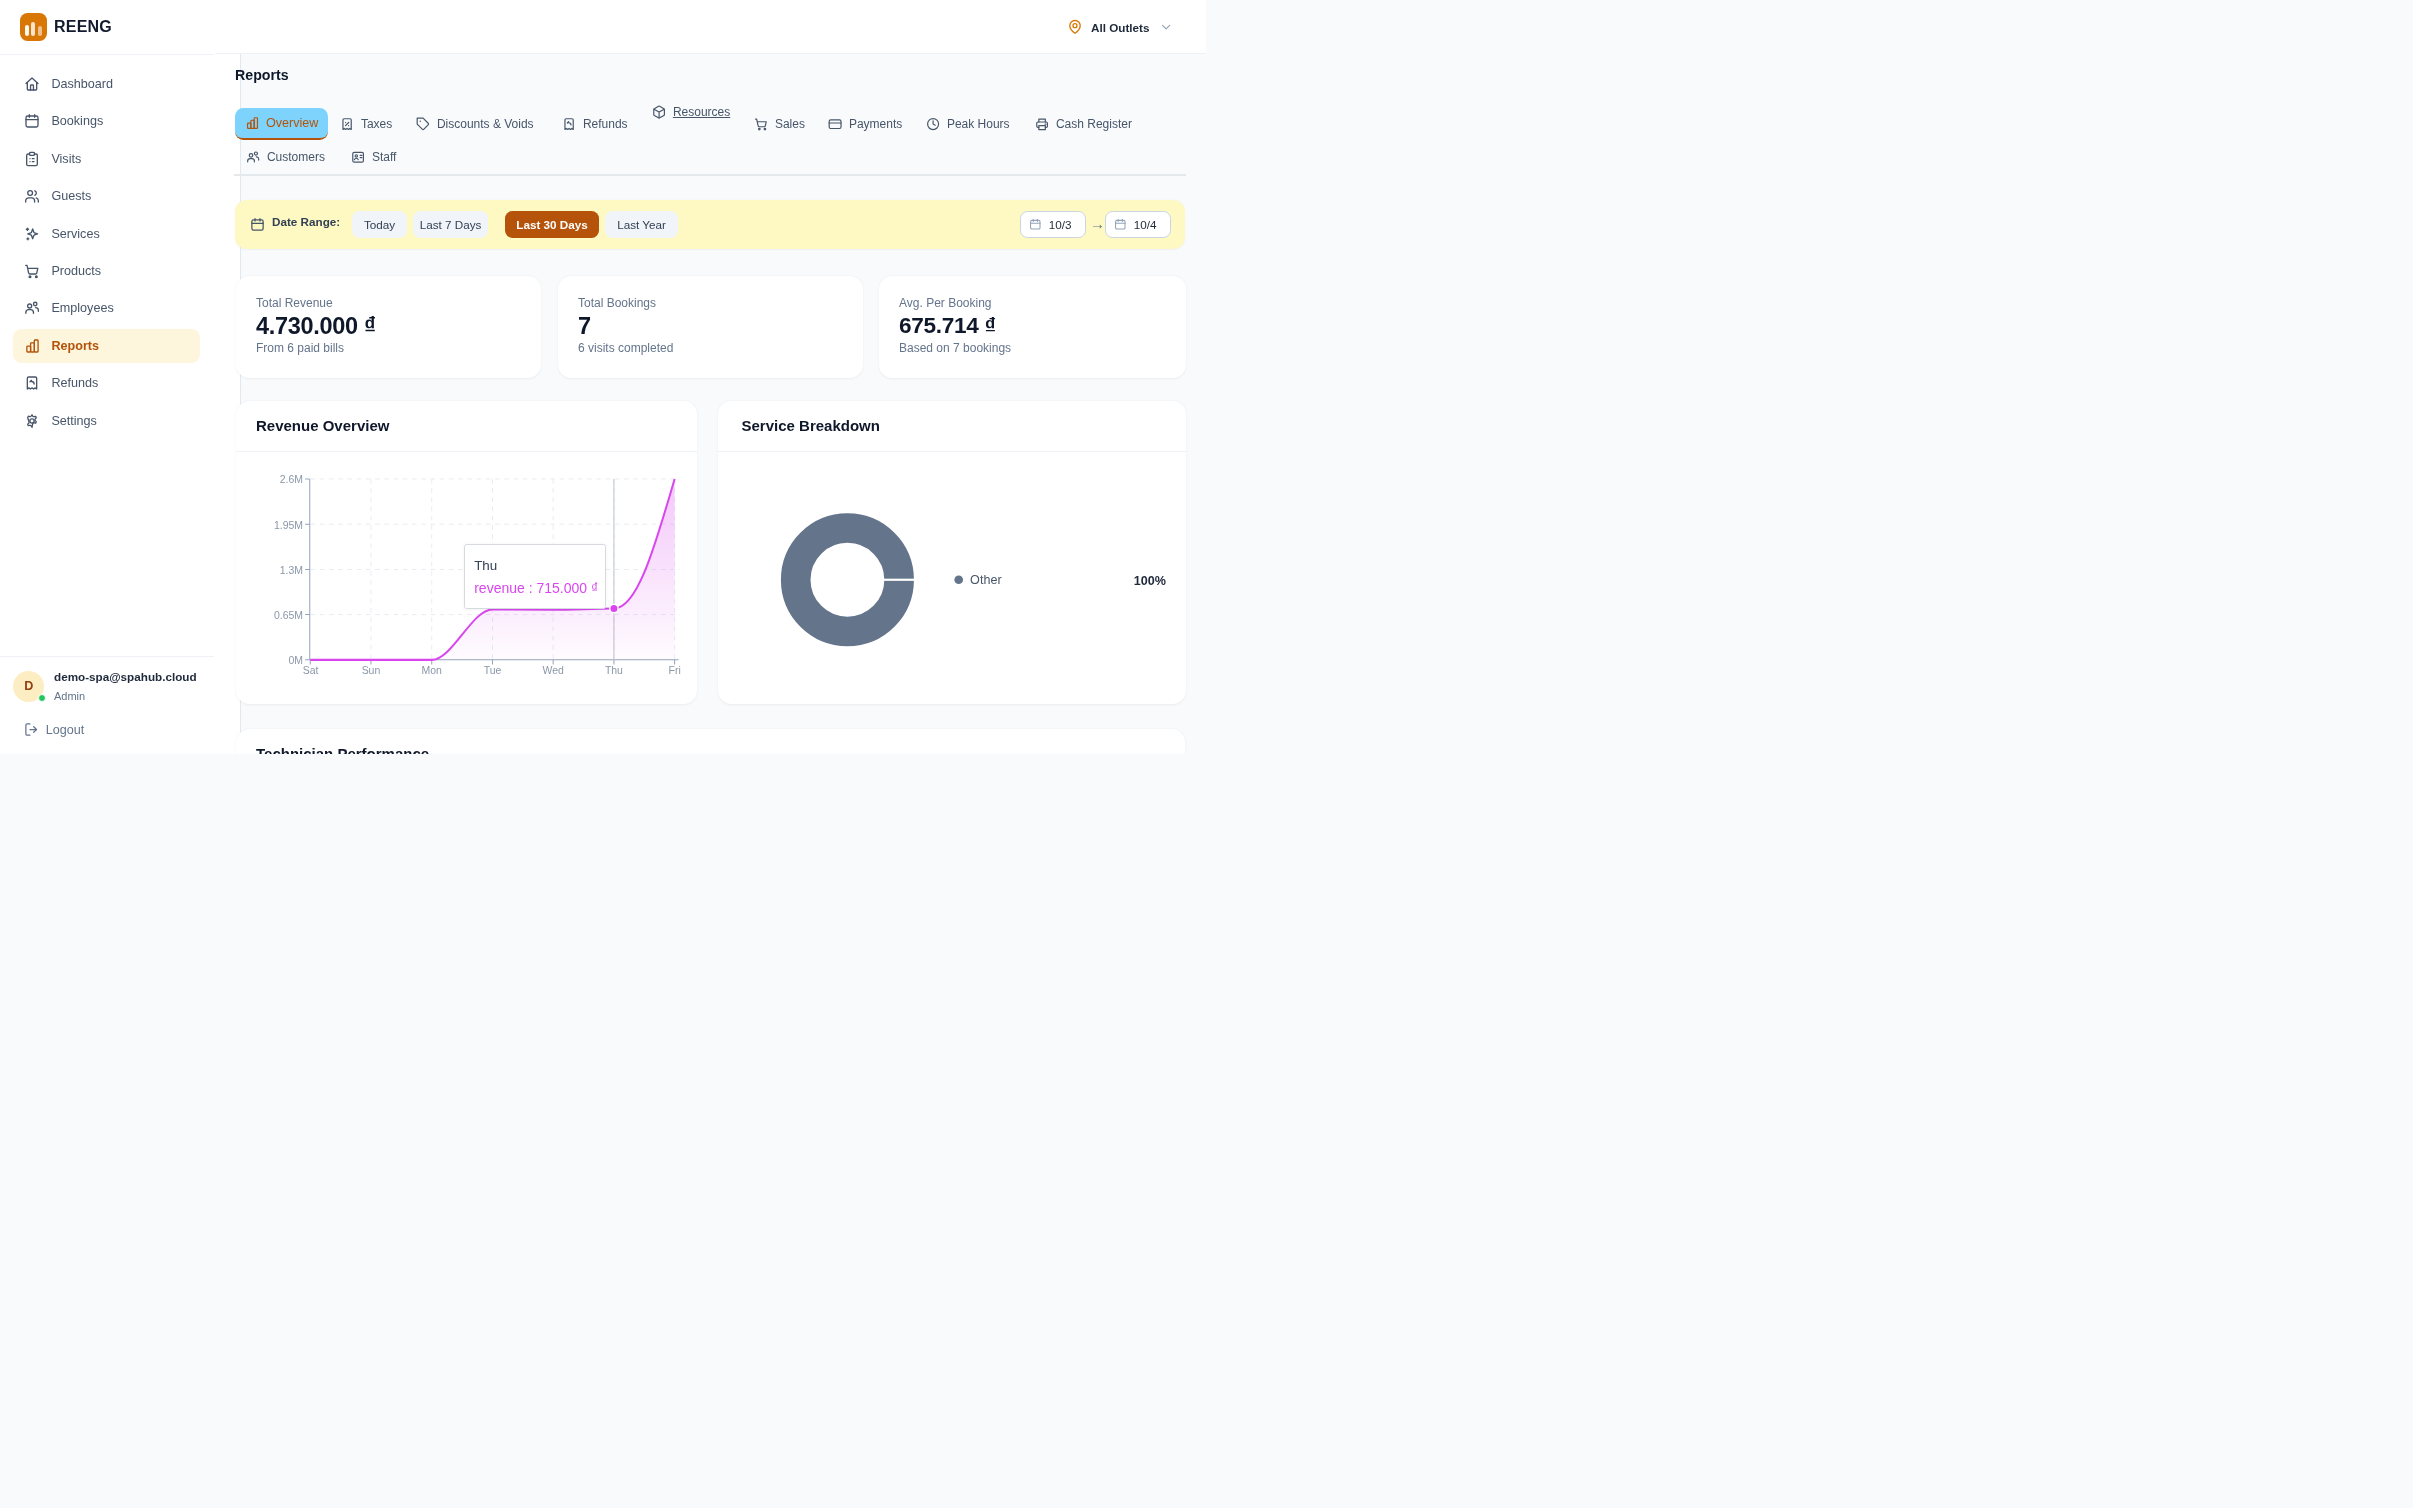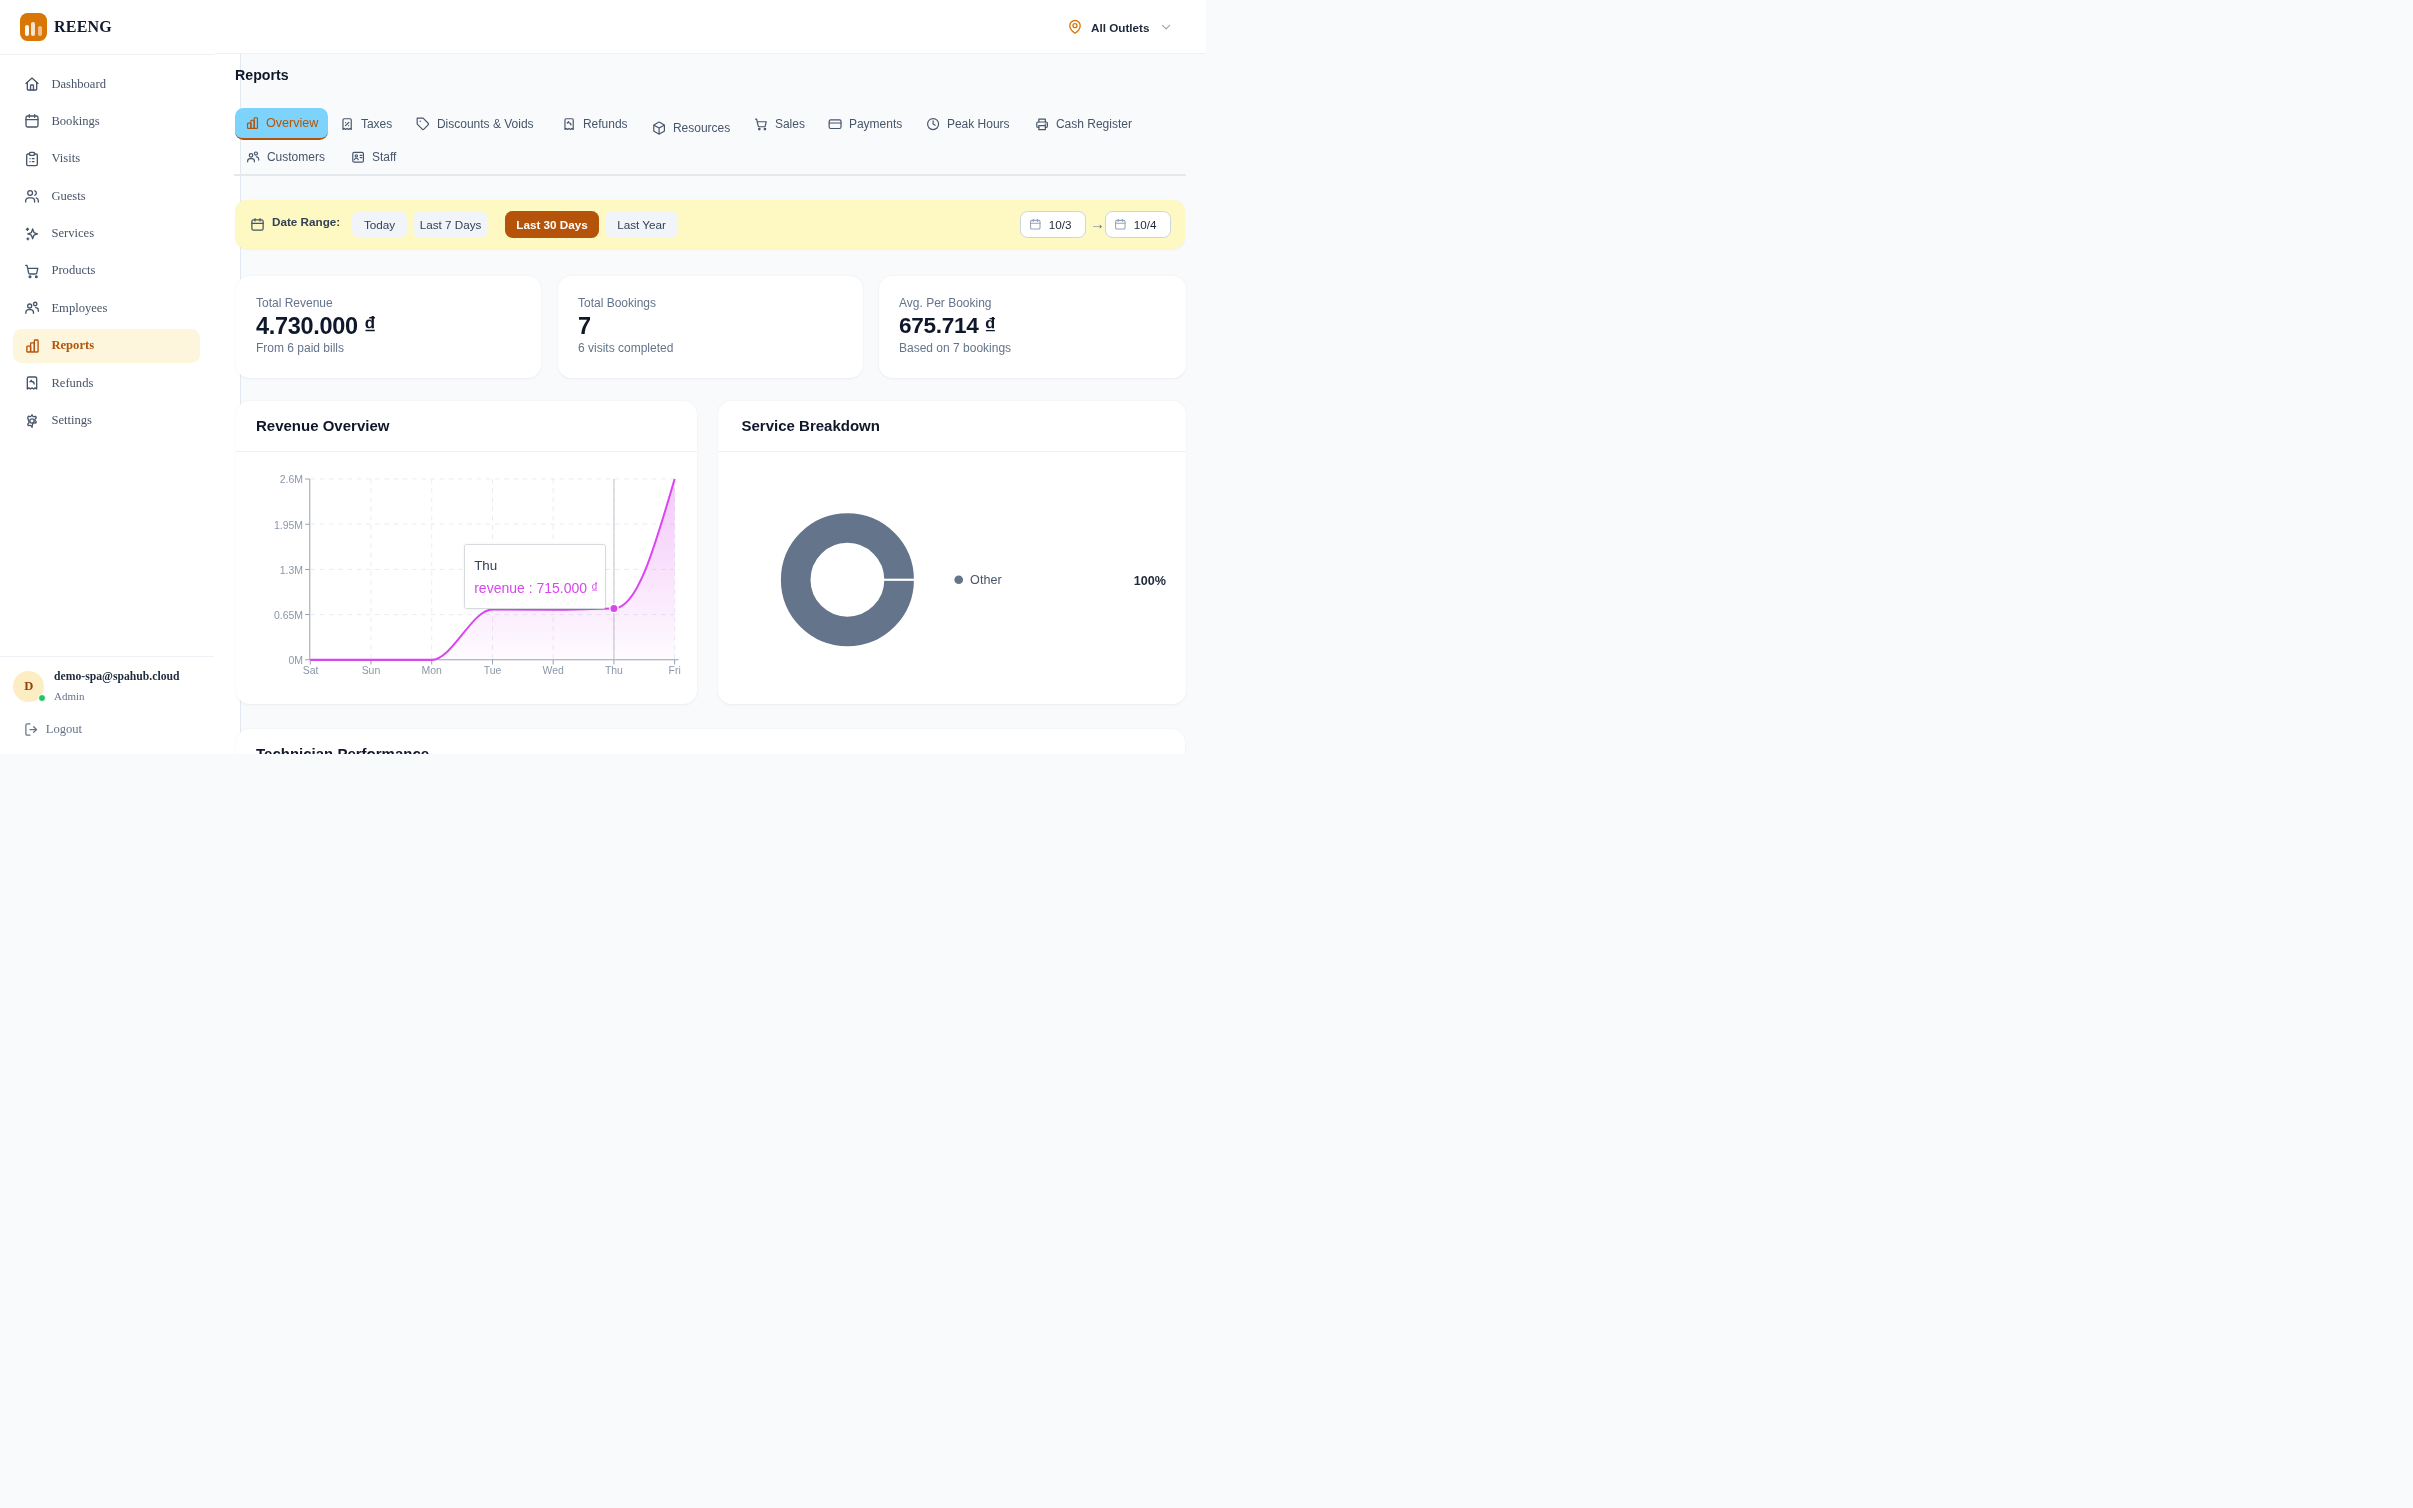--- a/index.html
+++ b/index.html
@@ -1,21 +1,21 @@
 <!DOCTYPE html>
 <html style="font-size:13.4px"><head>
 <meta charset="utf-8">
 <style>
 * { margin:0; padding:0; box-sizing:border-box; }
 html,body { width:1207px; height:754px; overflow:hidden; }
 body { font-family:"Liberation Sans", sans-serif; background:#f8fafc; color:#0f172a; position:relative; }
 .abs { position:absolute; }
 svg { display:block; }
 
-#sidebar { position:absolute; left:0; top:0; width:241px; height:754px; background:#fff; border-right:0.8px solid #e2e8f0;font-family:Liberation Serif, serif; }
+#sidebar { position:absolute; left:0; top:0; width:241px; height:754px; background:#fff; border-right:0.8px solid #e2e8f0; }
 #logo-row { position:absolute; left:0; top:0; width:214px; height:55px; border-bottom:0.8px solid #eef2f6; }
 #logo-sq { position:absolute; left:20px; top:13.4px; width:27px; height:28px; background:#d97706; border-radius:7.5px; }
 #logo-sq i { position:absolute; bottom:5px; border-radius:2.5px; background:#fff; }
 #logo-txt { position:absolute; left:54px; top:18.4px; font-size:16px; font-weight:bold; color:#111a2e; letter-spacing:0.2px; }
 .nav { position:absolute; left:13.4px; top:67px; width:187px; }
 .nav-item { height:34px; margin-bottom:3.4px; border-radius:8.4px; display:flex; align-items:center; color:#475569; font-size:12.6px; }
 .nav-item svg { margin-left:11px; flex:0 0 auto; }
 .nav-item span { margin-left:11px; }
 .nav-item.active { background:#fdf5dc; color:#b45309; font-weight:bold; }
 #user-box { position:absolute; left:0; top:656px; width:214px; height:98px; border-top:0.8px solid #eef2f6; }
@@ -252,21 +252,21 @@
         </svg>Overview</div>
     <div class="tab" style="left:115px;top:54px;"><svg width="14.2" height="14.2" viewBox="0 0 24 24" fill="none" stroke="currentColor" stroke-width="2" stroke-linecap="round" stroke-linejoin="round">
           <use href="#i-tax"></use>
         </svg>Taxes</div>
     <div class="tab" style="left:191px;top:54px;"><svg width="14.2" height="14.2" viewBox="0 0 24 24" fill="none" stroke="currentColor" stroke-width="2" stroke-linecap="round" stroke-linejoin="round">
           <use href="#i-tag"></use>
         </svg>Discounts &amp; Voids</div>
     <div class="tab" style="left:337px;top:54px;"><svg width="14.2" height="14.2" viewBox="0 0 24 24" fill="none" stroke="currentColor" stroke-width="2" stroke-linecap="round" stroke-linejoin="round">
           <use href="#i-refund"></use>
         </svg>Refunds</div>
-    <div class="tab" style="left:427px;top:58px;"><svg width="14.2" height="14.2" viewBox="0 0 24 24" fill="none" stroke="currentColor" stroke-width="2" stroke-linecap="round" stroke-linejoin="round">
+    <div class="tab" style="left:427px;top:42px;text-decoration:underline;"><svg width="14.2" height="14.2" viewBox="0 0 24 24" fill="none" stroke="currentColor" stroke-width="2" stroke-linecap="round" stroke-linejoin="round">
           <use href="#i-box"></use>
         </svg>Resources</div>
     <div class="tab" style="left:529px;top:54px;"><svg width="14.2" height="14.2" viewBox="0 0 24 24" fill="none" stroke="currentColor" stroke-width="2" stroke-linecap="round" stroke-linejoin="round">
           <use href="#i-cart"></use>
         </svg>Sales</div>
     <div class="tab" style="left:603px;top:54px;"><svg width="14.2" height="14.2" viewBox="0 0 24 24" fill="none" stroke="currentColor" stroke-width="2" stroke-linecap="round" stroke-linejoin="round">
           <use href="#i-card"></use>
         </svg>Payments</div>
     <div class="tab" style="left:701px;top:54px;"><svg width="14.2" height="14.2" viewBox="0 0 24 24" fill="none" stroke="currentColor" stroke-width="2" stroke-linecap="round" stroke-linejoin="round">
           <use href="#i-clock"></use>

